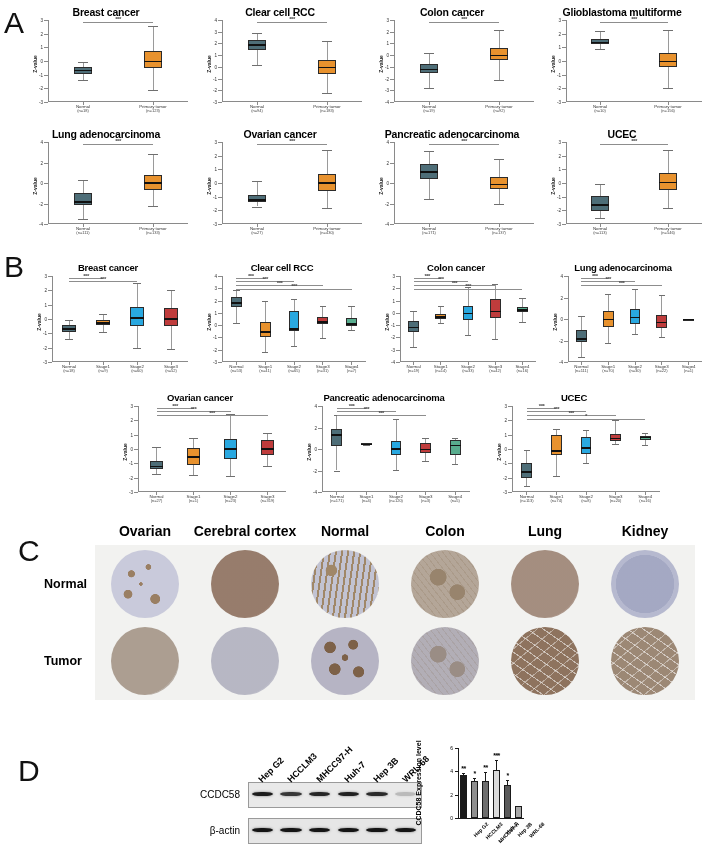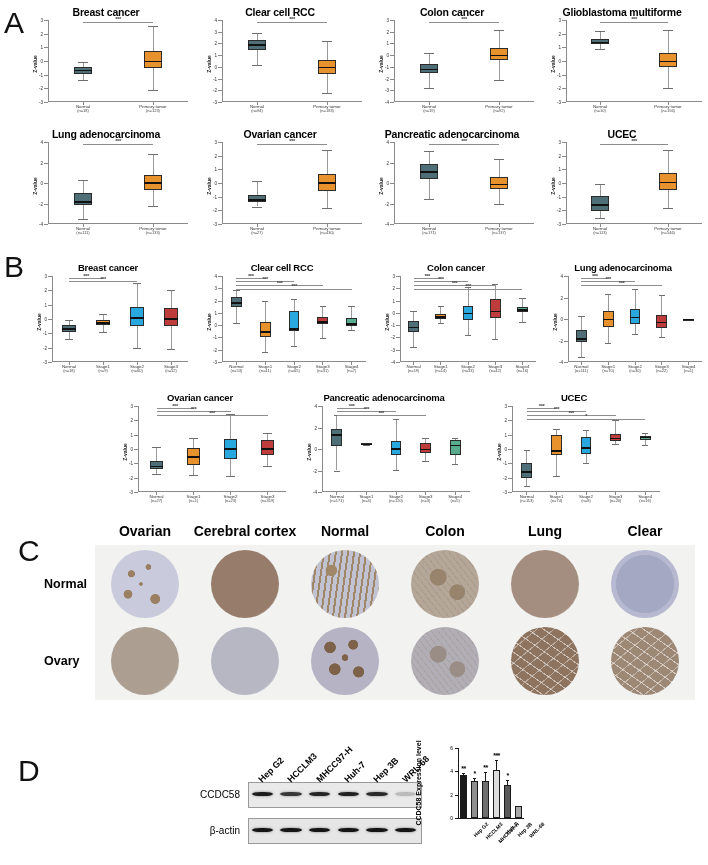--- a/index.html
+++ b/index.html
@@ -1031,23 +1031,23 @@
     </div>
 
   <div class="panel-letter" style="left:18px;top:536px;">C</div>
   <div id="panelC" class="cgrid">
       <div class="c-plate" style="left: 95px; top: 545px; width: 600px; height: 155px; background: rgb(242, 242, 240);"></div>
       <div class="c-head" style="left: 145px; top: 523px;">Ovarian</div>
       <div class="c-head" style="left: 245px; top: 523px;">Cerebral cortex</div>
       <div class="c-head" style="left: 345px; top: 523px;">Normal</div>
       <div class="c-head" style="left: 445px; top: 523px;">Colon</div>
       <div class="c-head" style="left: 545px; top: 523px;">Lung</div>
-      <div class="c-head" style="left: 645px; top: 523px;">Clear</div>
+      <div class="c-head" style="left: 645px; top: 523px;">Kidney</div>
       <div class="c-rowlabel" style="left: 44px; top: 583.75px;">Normal</div>
-      <div class="c-rowlabel" style="left: 44px; top: 661.25px;">Ovary</div>
+      <div class="c-rowlabel" style="left: 44px; top: 661.25px;">Tumor</div>
       <div class="core" title="Breast Normal" style="width: 68.2px; height: 68.2px; left: 110.9px; top: 549.65px; background: radial-gradient(circle at 30% 35%, rgb(154, 127, 99) 0px, rgb(154, 127, 99) 5%, transparent 6%), radial-gradient(circle at 55% 25%, rgb(154, 127, 99) 0px, rgb(154, 127, 99) 4%, transparent 5%), radial-gradient(circle at 25% 65%, rgb(154, 127, 99) 0px, rgb(154, 127, 99) 6%, transparent 7%), radial-gradient(circle at 65% 72%, rgb(154, 127, 99) 0px, rgb(154, 127, 99) 7%, transparent 8%), radial-gradient(circle at 44% 50%, rgb(154, 127, 99) 0px, rgb(154, 127, 99) 3%, transparent 4%) rgb(201, 202, 219);"></div>
       <div class="core" title="Cerebral cortex Normal" style="width: 68.2px; height: 68.2px; left: 210.9px; top: 549.65px; background: radial-gradient(circle at 45% 45%, rgba(139, 113, 96, 0.333) 0px, rgba(139, 113, 96, 0.333) 70%, transparent 71%) rgb(157, 130, 114);"></div>
       <div class="core" title="Colon Normal" style="width: 68.2px; height: 68.2px; left: 310.9px; top: 549.65px; background: repeating-linear-gradient(98deg, rgb(160, 135, 104) 0px, rgb(160, 135, 104) 2px, transparent 2px, transparent 6px), radial-gradient(circle at 30% 30%, rgb(160, 135, 104) 0px, rgb(160, 135, 104) 8%, transparent 9%) rgb(194, 195, 210);"></div>
       <div class="core" title="Kidney Normal" style="width: 68.2px; height: 68.2px; left: 410.9px; top: 549.65px; background: radial-gradient(circle at 40% 40%, rgb(152, 132, 109) 0px, rgb(152, 132, 109) 14%, transparent 15%), radial-gradient(circle at 68% 62%, rgb(152, 132, 109) 0px, rgb(152, 132, 109) 12%, transparent 13%), repeating-linear-gradient(52deg, rgba(152, 132, 109, 0.333) 0px, rgba(152, 132, 109, 0.333) 1px, transparent 1px, transparent 5px) rgb(180, 166, 152);"></div>
       <div class="core" title="Liver Normal" style="width: 68.2px; height: 68.2px; left: 510.9px; top: 549.65px; background: radial-gradient(circle at 45% 45%, rgba(151, 128, 111, 0.333) 0px, rgba(151, 128, 111, 0.333) 70%, transparent 71%) rgb(171, 149, 136);"></div>
       <div class="core" title="Ovary Normal" style="width: 68.2px; height: 68.2px; left: 610.9px; top: 549.65px; background: radial-gradient(circle, rgba(155, 160, 189, 0.667) 0px, rgba(155, 160, 189, 0.667) 60%, transparent 61%) rgb(182, 185, 207);"></div>
       <div class="core" title="Breast Tumor" style="width: 68.2px; height: 68.2px; left: 110.9px; top: 627.15px; background: radial-gradient(circle at 45% 45%, rgba(150, 128, 107, 0.333) 0px, rgba(150, 128, 107, 0.333) 70%, transparent 71%) rgb(183, 173, 164);"></div>
       <div class="core" title="Cerebral cortex Tumor" style="width: 68.2px; height: 68.2px; left: 210.9px; top: 627.15px; background: radial-gradient(circle at 45% 45%, rgba(173, 173, 187, 0.333) 0px, rgba(173, 173, 187, 0.333) 70%, transparent 71%) rgb(188, 188, 200);"></div>
       <div class="core" title="Colon Tumor" style="width: 68.2px; height: 68.2px; left: 310.9px; top: 627.15px; background: radial-gradient(circle at 28% 30%, rgb(125, 97, 72) 0px, rgb(125, 97, 72) 8%, transparent 9%), radial-gradient(circle at 62% 26%, rgb(125, 97, 72) 0px, rgb(125, 97, 72) 7%, transparent 8%), radial-gradient(circle at 35% 62%, rgb(125, 97, 72) 0px, rgb(125, 97, 72) 9%, transparent 10%), radial-gradient(circle at 70% 66%, rgb(125, 97, 72) 0px, rgb(125, 97, 72) 8%, transparent 9%), radial-gradient(circle at 50% 45%, rgb(125, 97, 72) 0px, rgb(125, 97, 72) 6%, transparent 7%) rgb(182, 180, 196);"></div>
       <div class="core" title="Kidney Tumor" style="width: 68.2px; height: 68.2px; left: 410.9px; top: 627.15px; background: radial-gradient(circle at 40% 40%, rgb(154, 141, 133) 0px, rgb(154, 141, 133) 14%, transparent 15%), radial-gradient(circle at 68% 62%, rgb(154, 141, 133) 0px, rgb(154, 141, 133) 12%, transparent 13%), repeating-linear-gradient(52deg, rgba(154, 141, 133, 0.333) 0px, rgba(154, 141, 133, 0.333) 1px, transparent 1px, transparent 5px) rgb(178, 174, 182);"></div>

